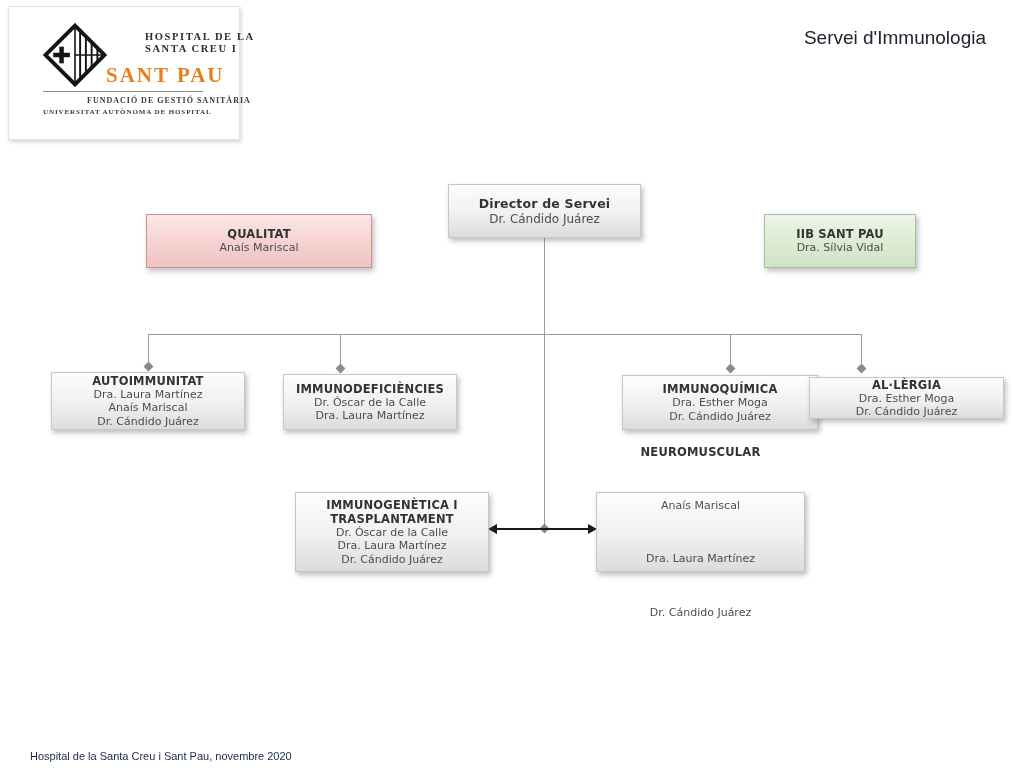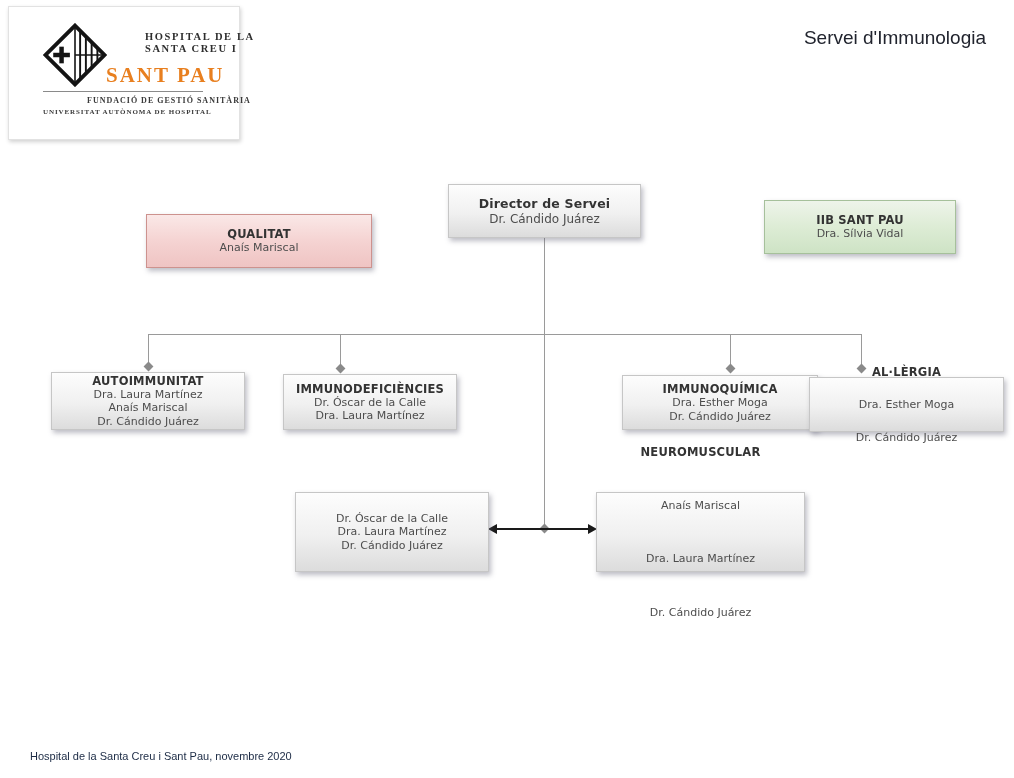--- a/index.html
+++ b/index.html
@@ -129,21 +129,21 @@
 <div class="box director" style="left:448px;top:184px;width:193px;height:54px;">
   <div class="t">Director de Servei</div>
   <div class="m">Dr. Cándido Juárez</div>
 </div>
 
 <div class="box pink" style="left:146px;top:214px;width:226px;height:54px;">
   <div class="t">QUALITAT</div>
   <div class="m">Anaís Mariscal</div>
 </div>
 
-<div class="box green" style="left:764px;top:200px;width:192px;height:54px;">
+<div class="box green" style="left:764px;top:214px;width:152px;height:54px;">
   <div class="t">IIB SANT PAU</div>
   <div class="m">Dra. Sílvia Vidal</div>
 </div>
 
 <div class="box" style="left:51px;top:372px;width:194px;height:58px;text-align:center;">
   <div class="t">AUTOIMMUNITAT</div>
   <div class="m">Dra. Laura Martínez</div>
   <div class="m">Anaís Mariscal</div>
   <div class="m">Dr. Cándido Juárez</div>
 </div>
@@ -153,27 +153,28 @@
   <div class="m">Dr. Óscar de la Calle</div>
   <div class="m">Dra. Laura Martínez</div>
 </div>
 
 <div class="box" style="left:588px;top:375px;width:196px;height:55px;margin-left:34px;">
   <div class="t">IMMUNOQUÍMICA</div>
   <div class="m">Dra. Esther Moga</div>
   <div class="m">Dr. Cándido Juárez</div>
 </div>
 
-<div class="box" style="left:809px;top:377px;width:195px;height:55px;gap:19px;">
+<div class="box" style="left:809px;top:377px;width:195px;height:42px;">
   <div class="t">AL·LÈRGIA</div>
   <div class="m">Dra. Esther Moga</div>
   <div class="m">Dr. Cándido Juárez</div>
 </div>
 
 <div class="box" style="left:295px;top:492px;width:194px;height:80px;">
+  <div class="t">IMMUNOGENÈTICA I TRASPLANTAMENT</div>
   <div class="m">Dr. Óscar de la Calle</div>
   <div class="m">Dra. Laura Martínez</div>
   <div class="m">Dr. Cándido Juárez</div>
 </div>
 
 <div class="box" style="left:596px;top:492px;width:209px;height:80px;gap:40px;">
   <div class="t">NEUROMUSCULAR</div>
   <div class="m">Anaís Mariscal</div>
   <div class="m">Dra. Laura Martínez</div>
   <div class="m">Dr. Cándido Juárez</div>

